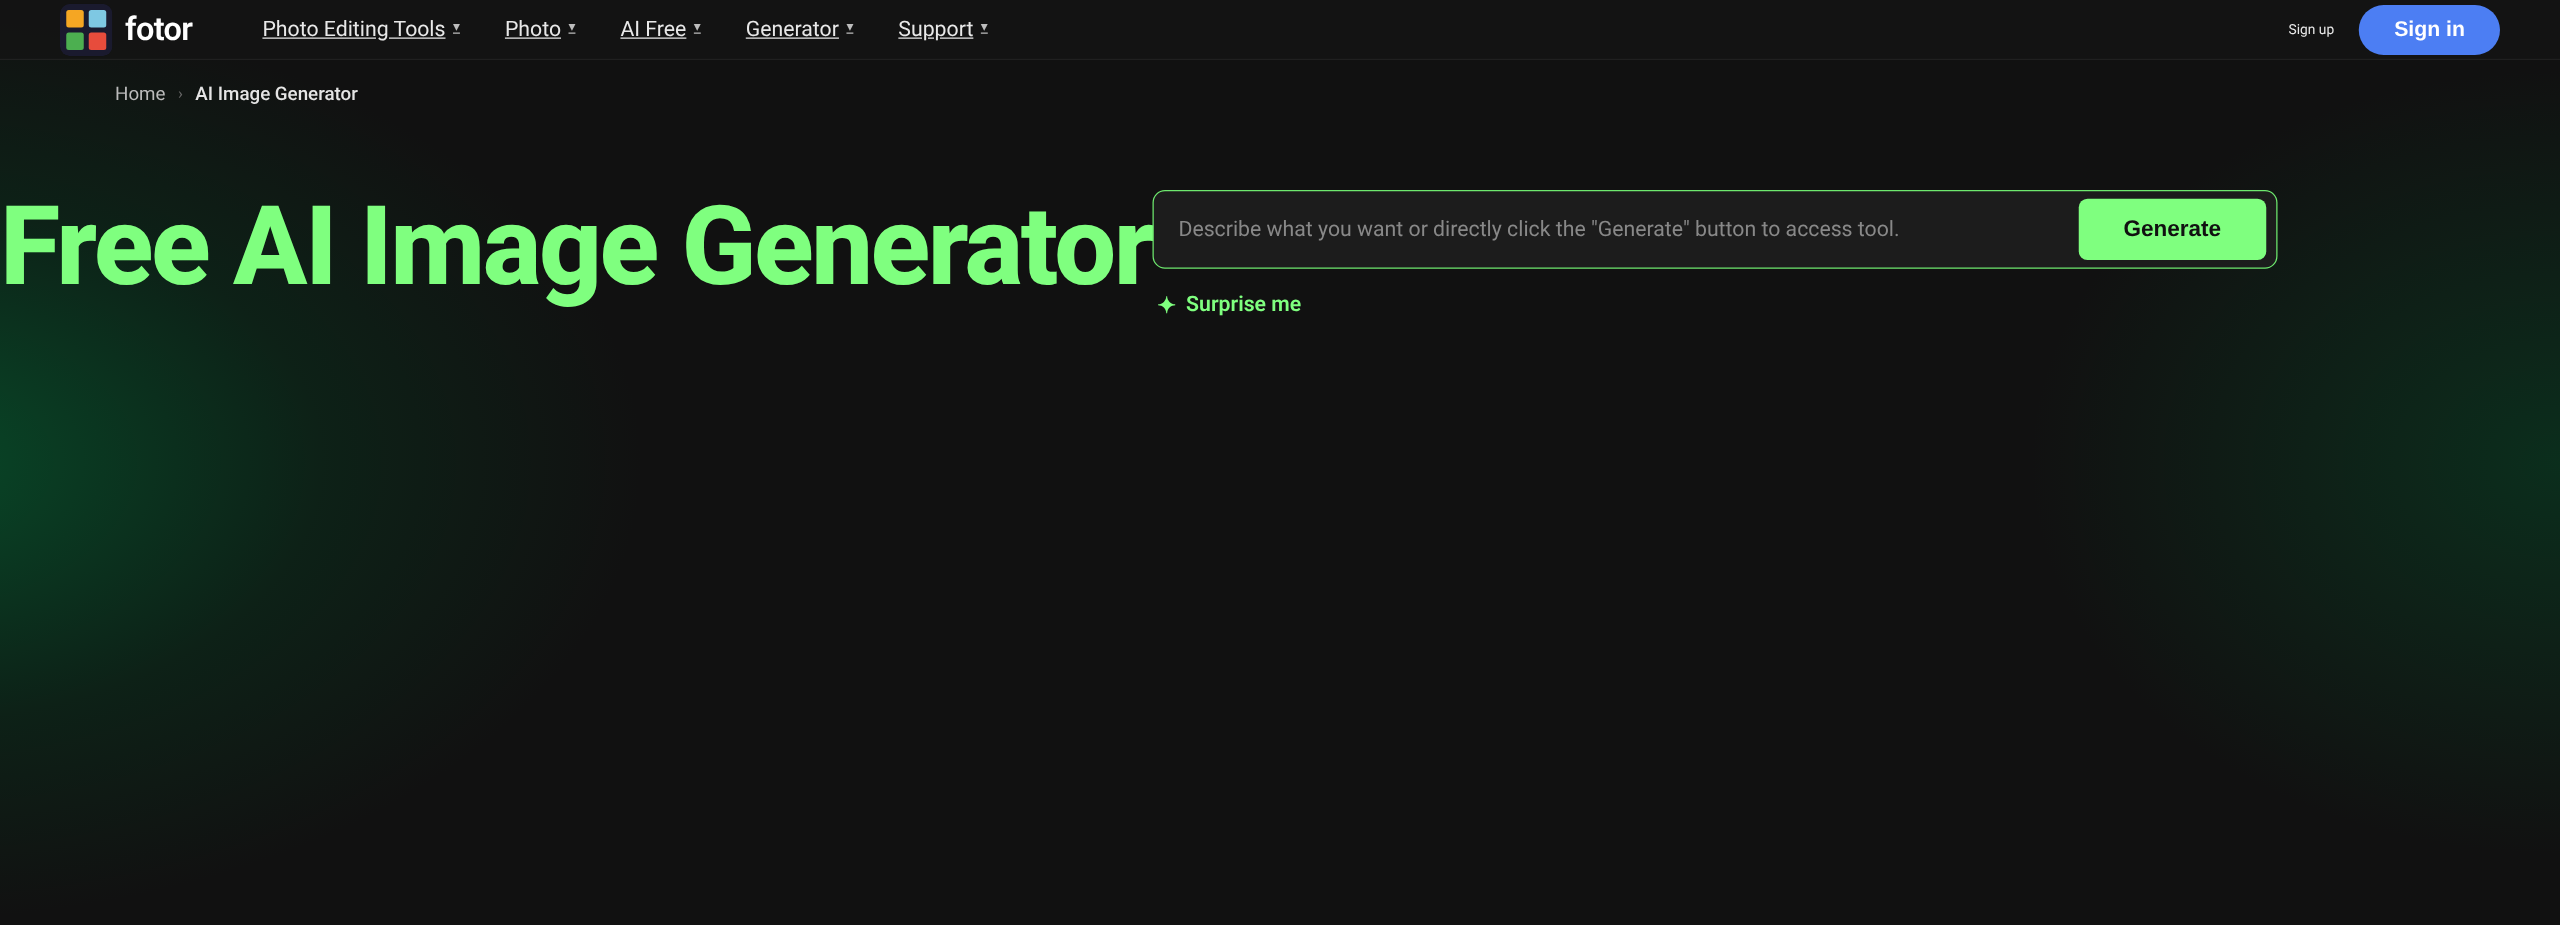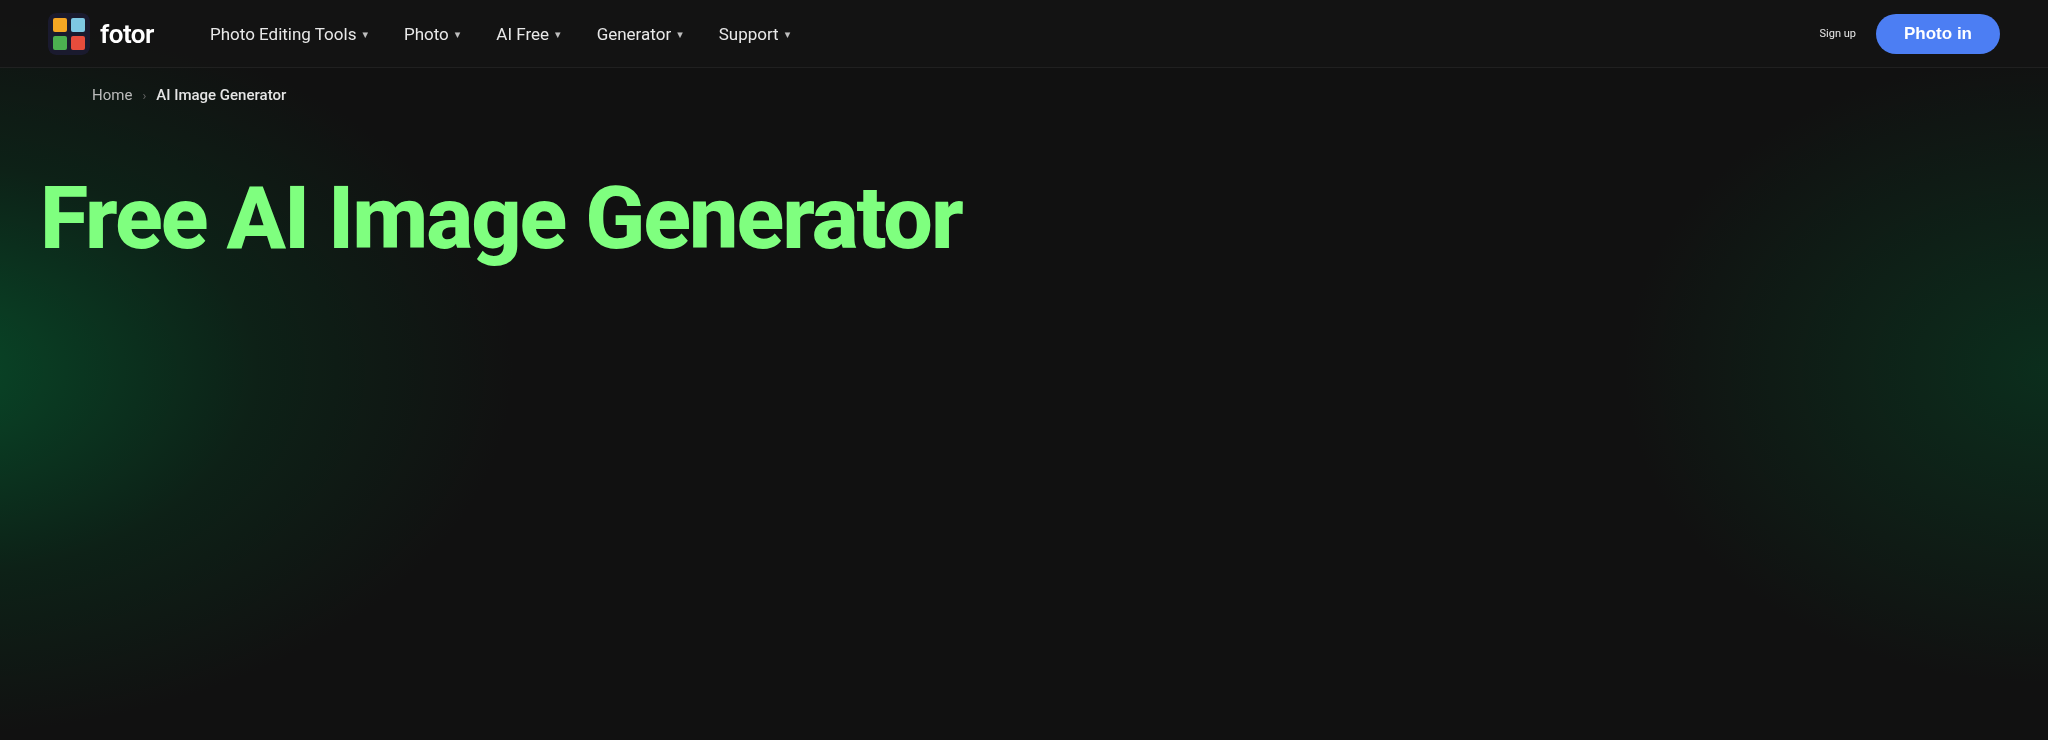--- a/index.html
+++ b/index.html
@@ -45,21 +45,21 @@
       background: radial-gradient(ellipse at right center, rgba(0, 100, 50, 0.35) 0%, transparent 60%);
       z-index: 0;
     }
 
     
     .navbar {
       position: relative;
       z-index: 10;
       display: flex;
       align-items: center;
-      height: 68px;
+      height: 48px;
       padding: 0 48px;
       background: rgba(20, 20, 20, 0.95);
       border-bottom: 1px solid rgba(255,255,255,0.06);
     }
 
     .logo-area {
       display: flex;
       align-items: center;
       gap: 10px;
       margin-right: 40px;
@@ -83,30 +83,30 @@
 
     .nav-menu {
       display: flex;
       align-items: center;
       gap: 4px;
       flex: 1;
     }
 
     .nav-item {
       display: flex;
-      align-items: center;
       gap: 6px;
       color: #e8e8e8;
       font-size: 17px;
       font-weight: 400;
       padding: 8px 16px;
       cursor: pointer;
       border-radius: 6px;
       white-space: nowrap;
       transition: background 0.15s;
+      text-decoration: underline;
     }
 
     .chevron-down {
       font-size: 11px;
       opacity: 0.8;
       margin-top: 1px;
     }
 
     .nav-auth {
       display: flex;
@@ -163,21 +163,20 @@
 
     
     .hero {
       position: relative;
       z-index: 10;
       display: flex;
       flex-direction: row;
       align-items: flex-start;
       padding-top: 50px;
       text-align: center;
-      margin-left: 40px;
     }
 
     .hero-title {
       font-size: 88px;
       font-weight: 800;
       color: #7fff7f;
       line-height: 1.05;
       letter-spacing: -2px;
       margin-bottom: 32px;
       max-width: 1200px;
@@ -297,26 +296,37 @@
       <span class="chevron-down">▾</span>
     </div>
     <div class="nav-item">
       <span>Support</span>
       <span class="chevron-down">▾</span>
     </div>
   </div>
 
   <div class="nav-auth">
     <span class="signup-link">Sign up</span>
-    <button class="signin-btn">Photo in</button>
+    <button class="signin-btn">Sign in</button>
   </div>
 </nav>
 
 <div class="breadcrumb">
   <span class="breadcrumb-home">Home</span>
   <span class="breadcrumb-sep">›</span>
   <span class="breadcrumb-current">AI Image Generator</span>
 </div>
 
 <section class="hero">
   <h1 class="hero-title">Free AI Image Generator</h1>
 
+  <div class="generate-area">
+    <div class="generate-box">
+      <input class="generate-input" type="text" placeholder="Describe what you want or directly click the &quot;Generate&quot; button to access tool." style="">
+      <button class="generate-btn">Generate</button>
+    </div>
+
+    <div class="surprise-me">
+      <span class="sparkle-icon">✦</span>
+      <span>Surprise me</span>
+    </div>
+  </div>
 </section>
 
 </body></html>

